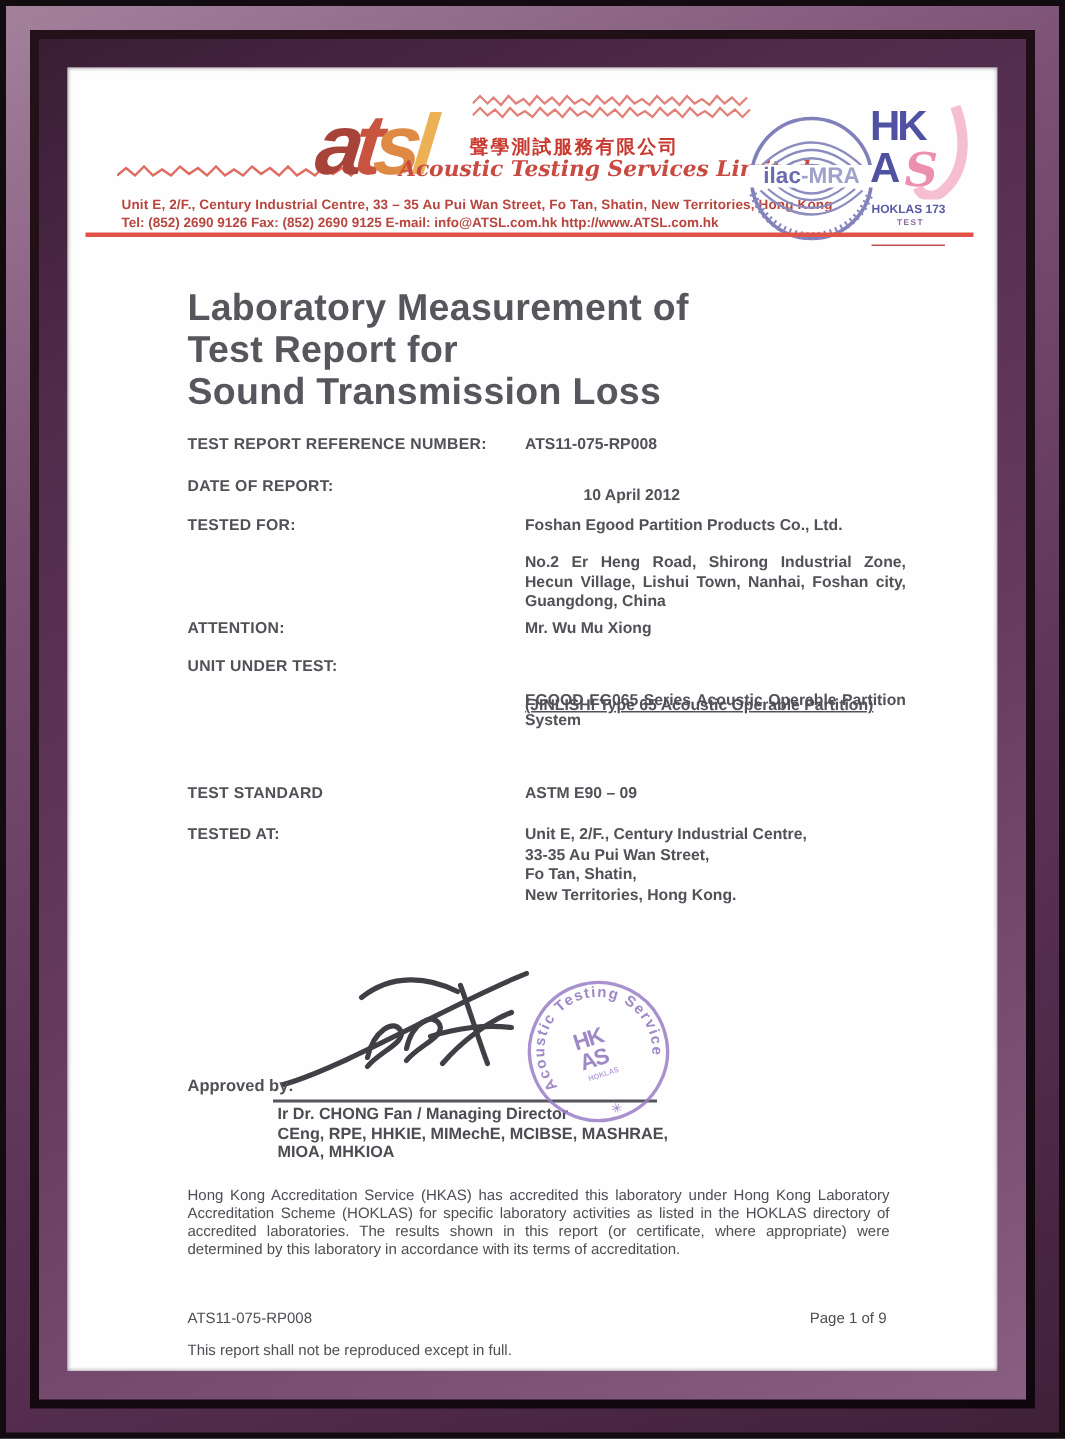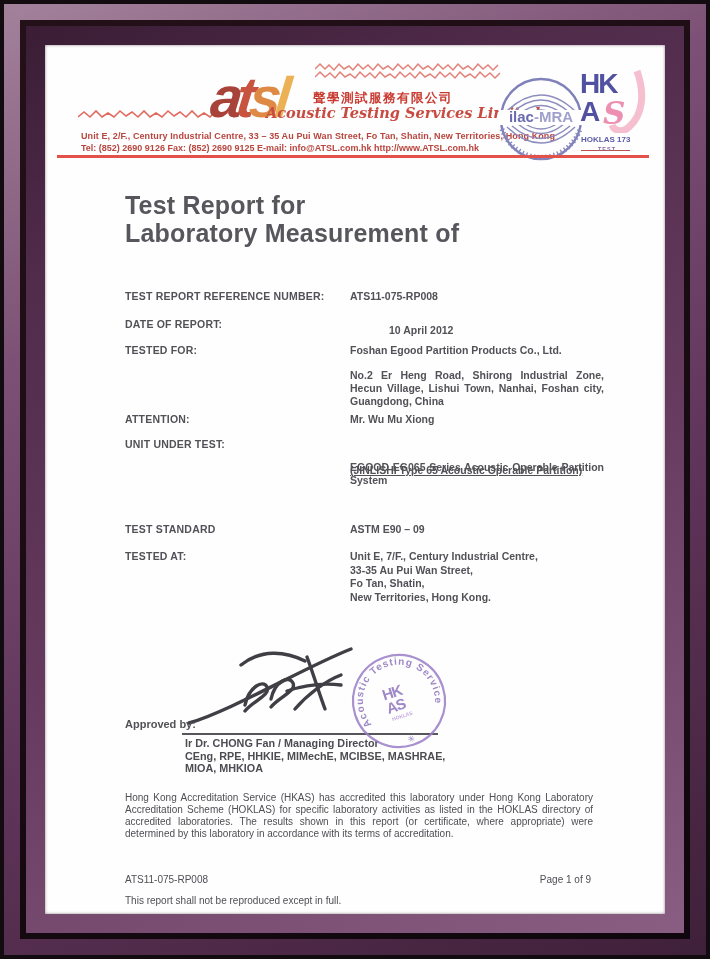--- a/index.html
+++ b/index.html
@@ -13,21 +13,21 @@
   .abs{position:absolute;}
   
   .atsl-logo{left:166px;top:24px;font-size:57px;font-weight:bold;font-style:italic;letter-spacing:-6px;transform:skewX(-6deg);line-height:1;}
   .atsl-logo .La{color:#a8433a;} .atsl-logo .Lt{color:#c85440;} .atsl-logo .Ls{color:#de8a45;} .atsl-logo .Ll{color:#ecb155;}
   .zh{left:268px;top:45px;font-size:12.5px;font-weight:bold;letter-spacing:1.5px;color:#c93b31;}
   .en-script{left:221px;top:59px;font-family:"DejaVu Serif",serif;font-style:italic;font-weight:bold;font-size:14.5px;color:#c84a40;}
   .addr{left:36px;top:86px;font-size:9px;font-weight:bold;color:#b8453e;width:475px;letter-spacing:.1px;}
   .contact{left:36px;top:97.5px;font-size:9px;font-weight:bold;color:#b8453e;width:475px;}
   .red-rule{left:12px;top:110px;width:592px;height:3px;background:#e25248;}
   .ilac{left:450px;top:26px;}
-  .hoklas{left:536px;top:90px;font-size:8px;font-weight:bold;color:#5a5aa8;border-bottom:1.5px solid #c0504d;display:inline-block;padding-bottom:6px;}
+  .hoklas{left:536px;top:90px;font-size:8px;font-weight:bold;color:#5a5aa8;border-bottom:1.5px solid #c0504d;display:inline-block;padding-bottom:19px;}
   .hkas-test{left:553px;top:101px;font-size:5.5px;font-weight:bold;color:#8a6a9a;letter-spacing:1px;}
 
   
   .title{left:80px;top:146px;font-size:25px;font-weight:bold;color:#56565c;line-height:28px;letter-spacing:.2px;}
 
   
   .flabel{left:80px;font-size:10.5px;font-weight:bold;color:#515157;letter-spacing:.2px;}
   .fvalue{left:305px;font-size:10.5px;font-weight:bold;color:#515157;width:254px;}
   .just{text-align:justify;}
   .prelines{white-space:pre-line;line-height:13.5px;}
@@ -83,22 +83,23 @@
         <text x="1" y="24" font-family="Liberation Sans,sans-serif" font-size="28" font-weight="bold" fill="#5151a2" letter-spacing="-2">HK</text>
         <text x="1" y="52" font-family="Liberation Sans,sans-serif" font-size="28" font-weight="bold" fill="#5151a2">A</text>
         <text x="24" y="55" font-family="DejaVu Serif,serif" font-style="italic" font-size="31" font-weight="bold" fill="#ec8fb0">S</text>
       </svg>
       <div class="abs hoklas">HOKLAS 173</div>
       <div class="abs hkas-test">TEST</div>
 
       <div class="abs red-rule"></div>
 
       <div class="abs title">
+        <div>Laboratory Measurement of</div>
         <div>Test Report for</div>
-        <div>Laboratory Measurement of</div>
+        <div>Sound Transmission Loss</div>
       </div>
 
       <div class="abs flabel" style="top:245px;">TEST REPORT REFERENCE NUMBER:</div>
       <div class="abs fvalue" style="top:245px;">ATS11-075-RP008</div>
 
       <div class="abs flabel" style="top:273px;">DATE OF REPORT:</div>
       <div class="abs fvalue" style="top:279px;margin-left:39px;">10 April 2012</div>
 
       <div class="abs flabel" style="top:299px;text-align:right;">TESTED FOR:</div>
       <div class="abs fvalue" style="top:299px;">Foshan Egood Partition Products Co., Ltd.</div>
@@ -108,21 +109,21 @@
       <div class="abs fvalue" style="top:368px;">Mr. Wu Mu Xiong</div>
 
       <div class="abs flabel" style="top:393px;">UNIT UNDER TEST:</div>
       <div class="abs fvalue just lh13" style="top:416px;">EGOOD EG065 Series Acoustic Operable Partition System</div>
       <div class="abs fvalue just lh13" style="top:419px;text-decoration:underline;">(JINLISHI Type 65 Acoustic Operable Partition)</div>
 
       <div class="abs flabel" style="top:478px;">TEST STANDARD</div>
       <div class="abs fvalue" style="top:478px;">ASTM E90 – 09</div>
 
       <div class="abs flabel" style="top:505px;">TESTED AT:</div>
-      <div class="abs fvalue prelines" style="top:505px;">Unit E, 7/F., Century Industrial Centre,
+      <div class="abs fvalue prelines" style="top:505px;">Unit E, 2/F., Century Industrial Centre,
 33-35 Au Pui Wan Street,
 Fo Tan, Shatin,
 New Territories, Hong Kong.</div>
 
       <svg class="abs" style="left:138px;top:590px;" width="180" height="98" viewBox="0 0 180 98">
         <g fill="none" stroke="#3f3f45" stroke-width="3.4" stroke-linecap="round">
           <path d="M6,88 C48,76 122,32 168,14"></path>
           <path d="M58,30 C78,14 102,16 122,26"></path>
           <path d="M62,70 C66,52 80,44 84,52 C88,60 70,66 62,76"></path>
           <path d="M88,64 C92,46 106,40 110,48 C114,56 96,62 88,72"></path>

